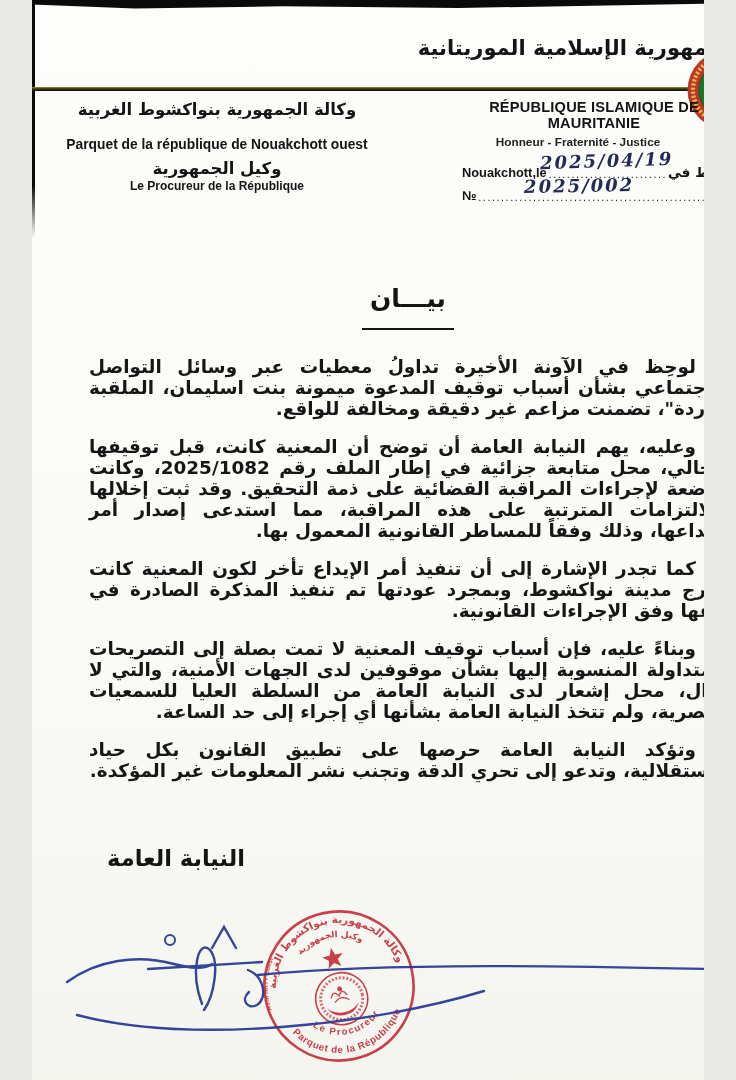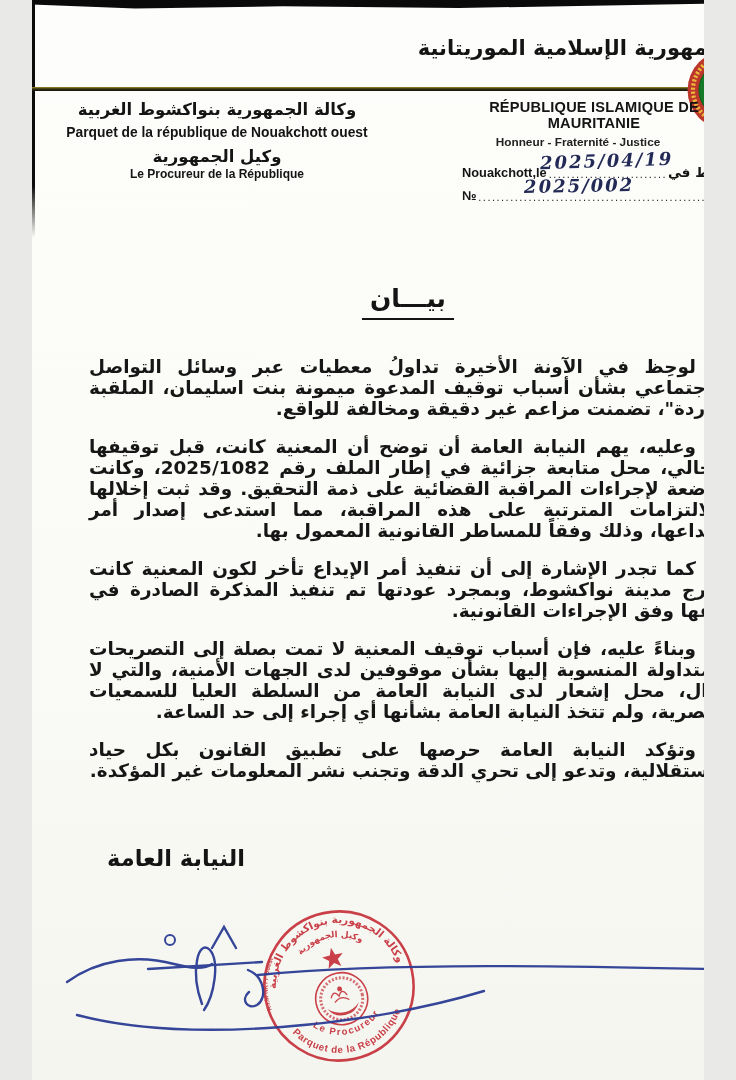--- a/index.html
+++ b/index.html
@@ -20,37 +20,37 @@
   .rule{position:absolute;top:87px;left:0;width:657px;height:4px;
     background:linear-gradient(180deg,#a3922c 0%,#3a3512 45%,#101010 100%);}
   .hdr-fr{position:absolute;top:99px;left:386px;width:320px;text-align:center;
     font-family:"Liberation Sans",sans-serif;}
   .hdr-fr .t{font-size:14.6px;font-weight:bold;letter-spacing:0.2px;margin-left:32px;}
   .hdr-fr .m{font-size:11.8px;font-weight:bold;margin-top:4px;color:#222;}
   .emblem{position:absolute;top:48px;left:653px;width:84px;height:84px;}
   
   .office{position:absolute;top:100px;left:14px;width:342px;text-align:center;}
   .office .a1{font-size:16.5px;font-weight:bold;}
-  .office .f1{font-size:13.8px;font-weight:bold;font-family:"Liberation Sans",sans-serif;margin-top:6px;}
+  .office .f1{font-size:13.8px;font-weight:bold;font-family:"Liberation Sans",sans-serif;margin-top:18px;}
   .office .a2{font-size:16.5px;font-weight:bold;margin-top:7px;}
   .office .f2{font-size:12px;font-weight:bold;font-family:"Liberation Sans",sans-serif;margin-top:1px;}
   
   .refblock{position:absolute;top:157px;left:430px;width:300px;font-family:"Liberation Sans",sans-serif;}
   .refrow{position:relative;display:flex;align-items:flex-end;height:23px;}
   .refrow .lbl-fr{font-size:12.8px;font-weight:bold;white-space:nowrap;text-align:right;}
   .refrow .lbl-ar{font-size:13.5px;font-weight:bold;white-space:nowrap;font-family:"DejaVu Sans",sans-serif;}
   .refrow .dots{flex:1;overflow:hidden;white-space:nowrap;font-size:11px;letter-spacing:1.5px;color:#222;padding:0 2px;}
   .hw{position:absolute;font-family:"DejaVu Serif",serif;font-style:italic;font-weight:bold;
       color:#232a55;font-size:18px;letter-spacing:2px;}
   .hw-date{top:-7px;left:78px;transform:rotate(-2deg);}
   .hw-num{top:-5px;left:62px;transform:rotate(-1deg);}
   
   .doc-title-wrap{position:absolute;top:284px;left:0;width:752px;text-align:center;}
   .doc-title{display:inline-block;font-size:25px;font-weight:bold;letter-spacing:1px;
-    border-bottom:2.5px solid #141414;padding:0 8px 5px;}
+    border-bottom:2.5px solid #141414;padding:0 8px 15px;}
   
   .body-text{position:absolute;top:356px;left:57px;width:637px;direction:rtl;
     text-align:justify;font-size:18.4px;line-height:21px;font-weight:bold;color:#161616;}
   .body-text p{margin:0 0 17px 0;text-indent:30px;}
   
   .sig-label{position:absolute;top:845px;left:60px;width:168px;text-align:center;
     font-size:22.5px;font-weight:bold;}
   .stamp{position:absolute;top:906px;left:227px;width:160px;height:160px;}
   .sigsvg{position:absolute;top:912px;left:20px;width:712px;height:145px;}
 </style>

